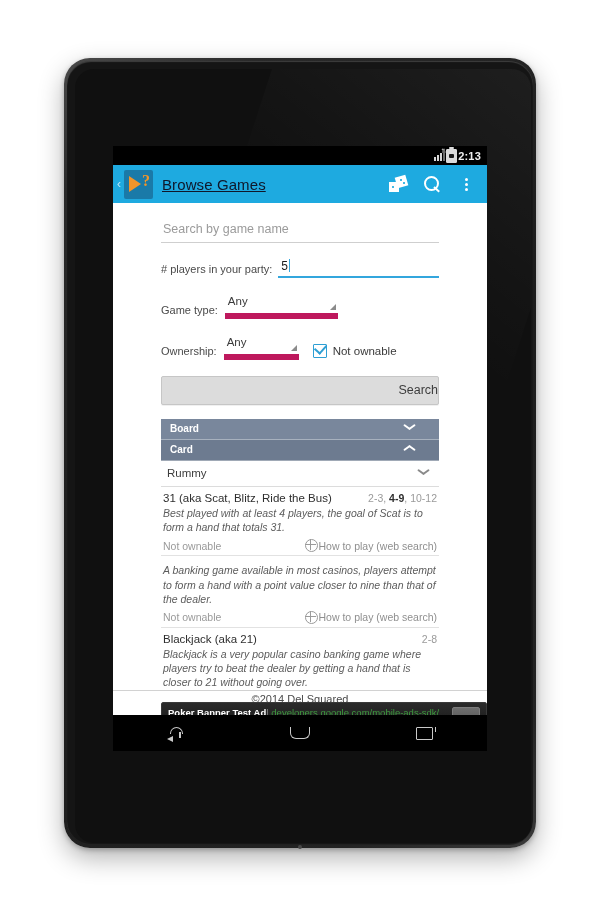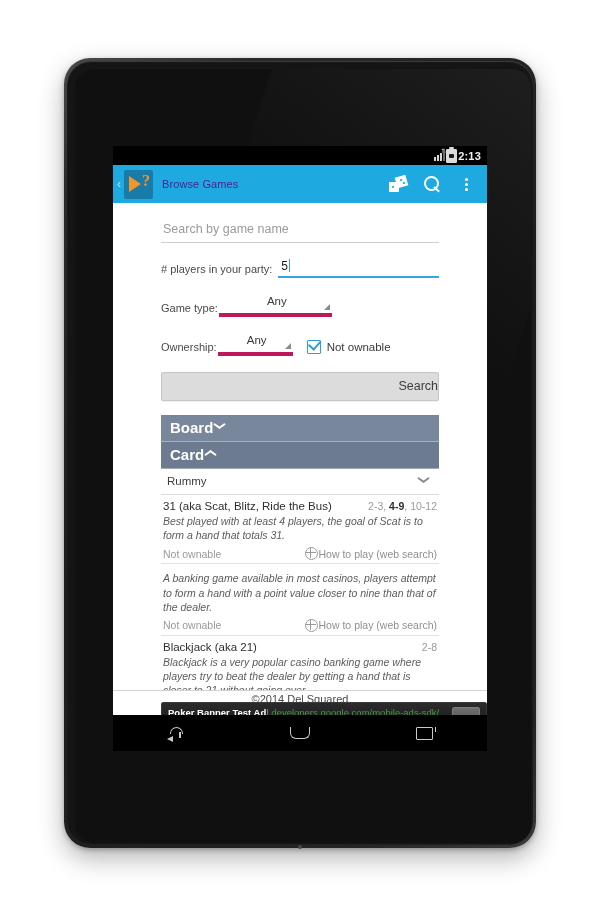--- a/index.html
+++ b/index.html
@@ -72,21 +72,21 @@
     width:29px;height:29px;margin-left:0px;background:#1a7aa8;border-radius:2px;position:relative;flex:0 0 auto;
   }
   .applogo .tri{
     position:absolute;left:5px;top:6px;width:0;height:0;
     border-left:12px solid #f2952a;border-top:8.5px solid transparent;border-bottom:8.5px solid transparent;
   }
   .applogo .qm{
     position:absolute;right:3px;top:3px;font-size:16px;font-weight:bold;color:#f2952a;line-height:16px;
     font-family:"Liberation Serif",serif;
   }
-  .ab-title{color:#4c1d95;font-size:11px;margin-left:9px;flex:1 1 auto;letter-spacing:.1px;}
+  .ab-title{color:#0f172a;font-size:15px;margin-left:9px;flex:1 1 auto;letter-spacing:.1px;text-decoration:underline;}
   .ab-icons{display:flex;align-items:center;gap:0px;margin-right:4px;}
   .ab-btn{width:34px;height:38px;display:flex;align-items:center;justify-content:center;}
   .dice{position:relative;width:18px;height:16px;}
   .dice .d1{position:absolute;left:0;top:6px;width:10px;height:10px;background:#fff;}
   .dice .d2{position:absolute;left:7px;top:0;width:11px;height:11px;background:#fff;transform:rotate(-16deg);}
   .dice .p{position:absolute;width:1.6px;height:1.6px;background:#1eaae0;border-radius:50%;}
   .mag{position:relative;width:16px;height:16px;}
   .mag .ring{position:absolute;left:0;top:0;width:11px;height:11px;border:2px solid #fff;border-radius:50%;}
   .mag .hdl{position:absolute;left:10px;top:10px;width:7px;height:2px;background:#fff;transform:rotate(42deg);transform-origin:0 50%;}
   .ovf{display:flex;flex-direction:column;gap:2px;}
@@ -105,21 +105,21 @@
   .num-field{
     flex:1 1 auto;margin-left:6px;border-bottom:2px solid #33a6dd;padding:0 0 2px 3px;position:relative;
   }
   .num-field .val{font-size:12px;color:#1c1c1c;}
   .num-field .caret{
     display:inline-block;width:1px;height:13px;background:#33a6dd;vertical-align:-2px;margin-left:1px;
   }
 
   .row-sel{display:flex;align-items:flex-end;margin:13px 48px 0 48px;}
   .sel{
-    position:relative;border-bottom:4px solid #be185d;margin-left:1px;padding:0 0 4px 3px;text-align:center;
+    position:relative;border-bottom:6px solid #be185d;margin-left:7px;padding:0 0 4px 3px;
   }
   .sel .sv{font-size:11.5px;color:#3a3a3a;}
   .sel .car{position:absolute;right:2px;bottom:3px;width:0;height:0;
     border-left:6px solid transparent;border-bottom:6px solid #8b8b8b;}
   .sel-gametype{width:110px;}
   .sel-owner{width:72px;}
 
   .chk-wrap{display:flex;align-items:center;margin-left:14px;padding-bottom:2px;}
   .chk{
     width:12px;height:12px;border:1px solid #2e9fd4;border-radius:1px;background:#fff;position:relative;
@@ -133,22 +133,22 @@
 
   .btn-search{
     margin:16px 48px 0 48px;background:#dcdcdc;border:1px solid #c6c6c6;border-radius:2px;
     text-align:right;padding:6px 0 7px;font-size:12.5px;color:#3d3d3d;
     box-shadow:0 1px 0 rgba(0,0,0,.06);
   }
 
   
   .cats{margin:14px 48px 0 48px;}
   .cat{
-    display:flex;align-items:center;
-    padding:4px 23px 5px 9px;color:#ffffff;font-size:15px;font-weight:bold;
+    display:flex;align-items:center;justify-content:space-between;
+    padding:4px 23px 5px 9px;color:#ffffff;font-size:10px;font-weight:bold;
     border-bottom:1px solid rgba(255,255,255,.35);
   }
   .cat.lvl-board{background:#79879c;}
   .cat.lvl-card{background:#6d7b90;}
   .sub{
     display:flex;align-items:center;justify-content:space-between;
     padding:6px 9px 7px 6px;font-size:11.5px;color:#3d3d3d;background:#fff;
     border-bottom:1px solid #dcdcdc;
   }
   .chev{width:13px;height:9px;position:relative;flex:0 0 auto;}

